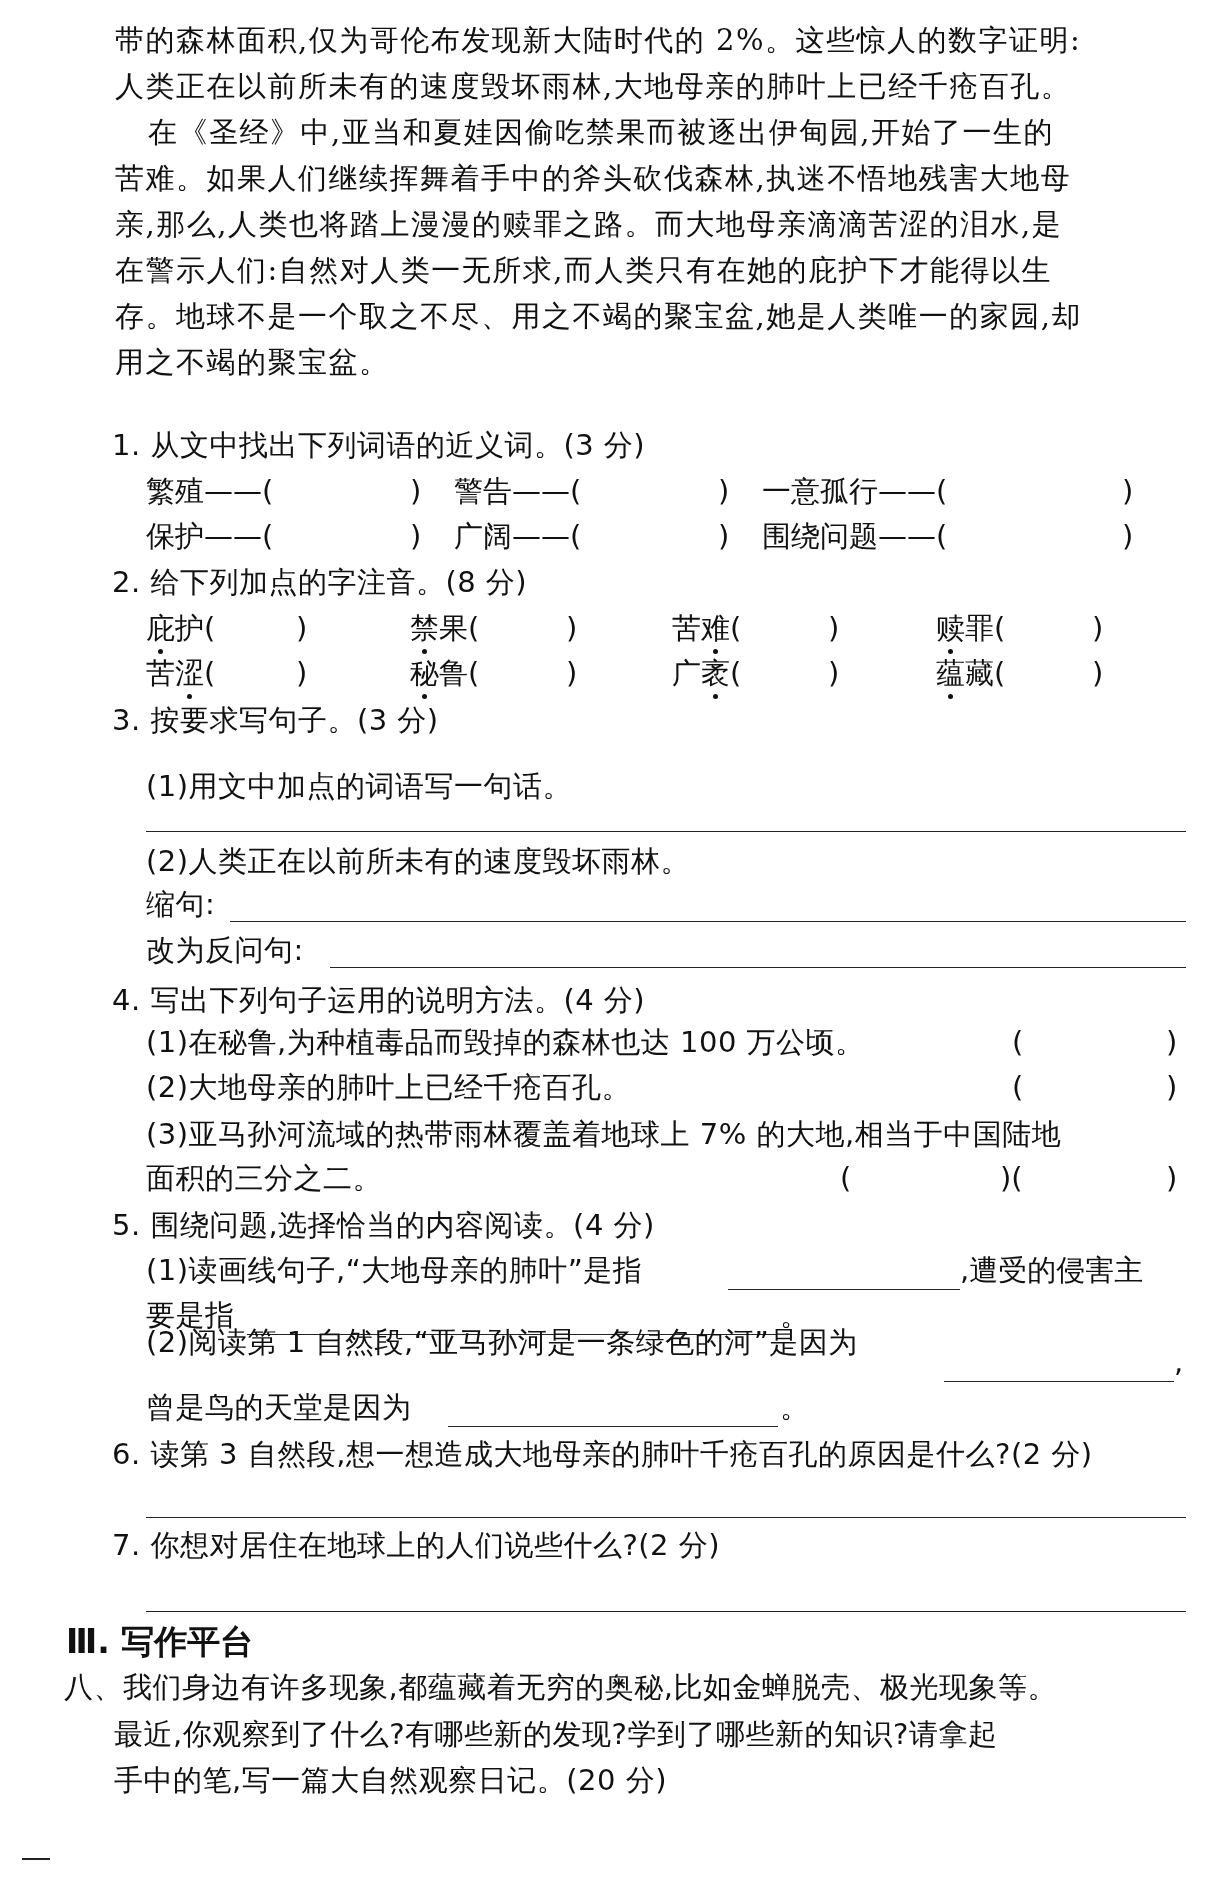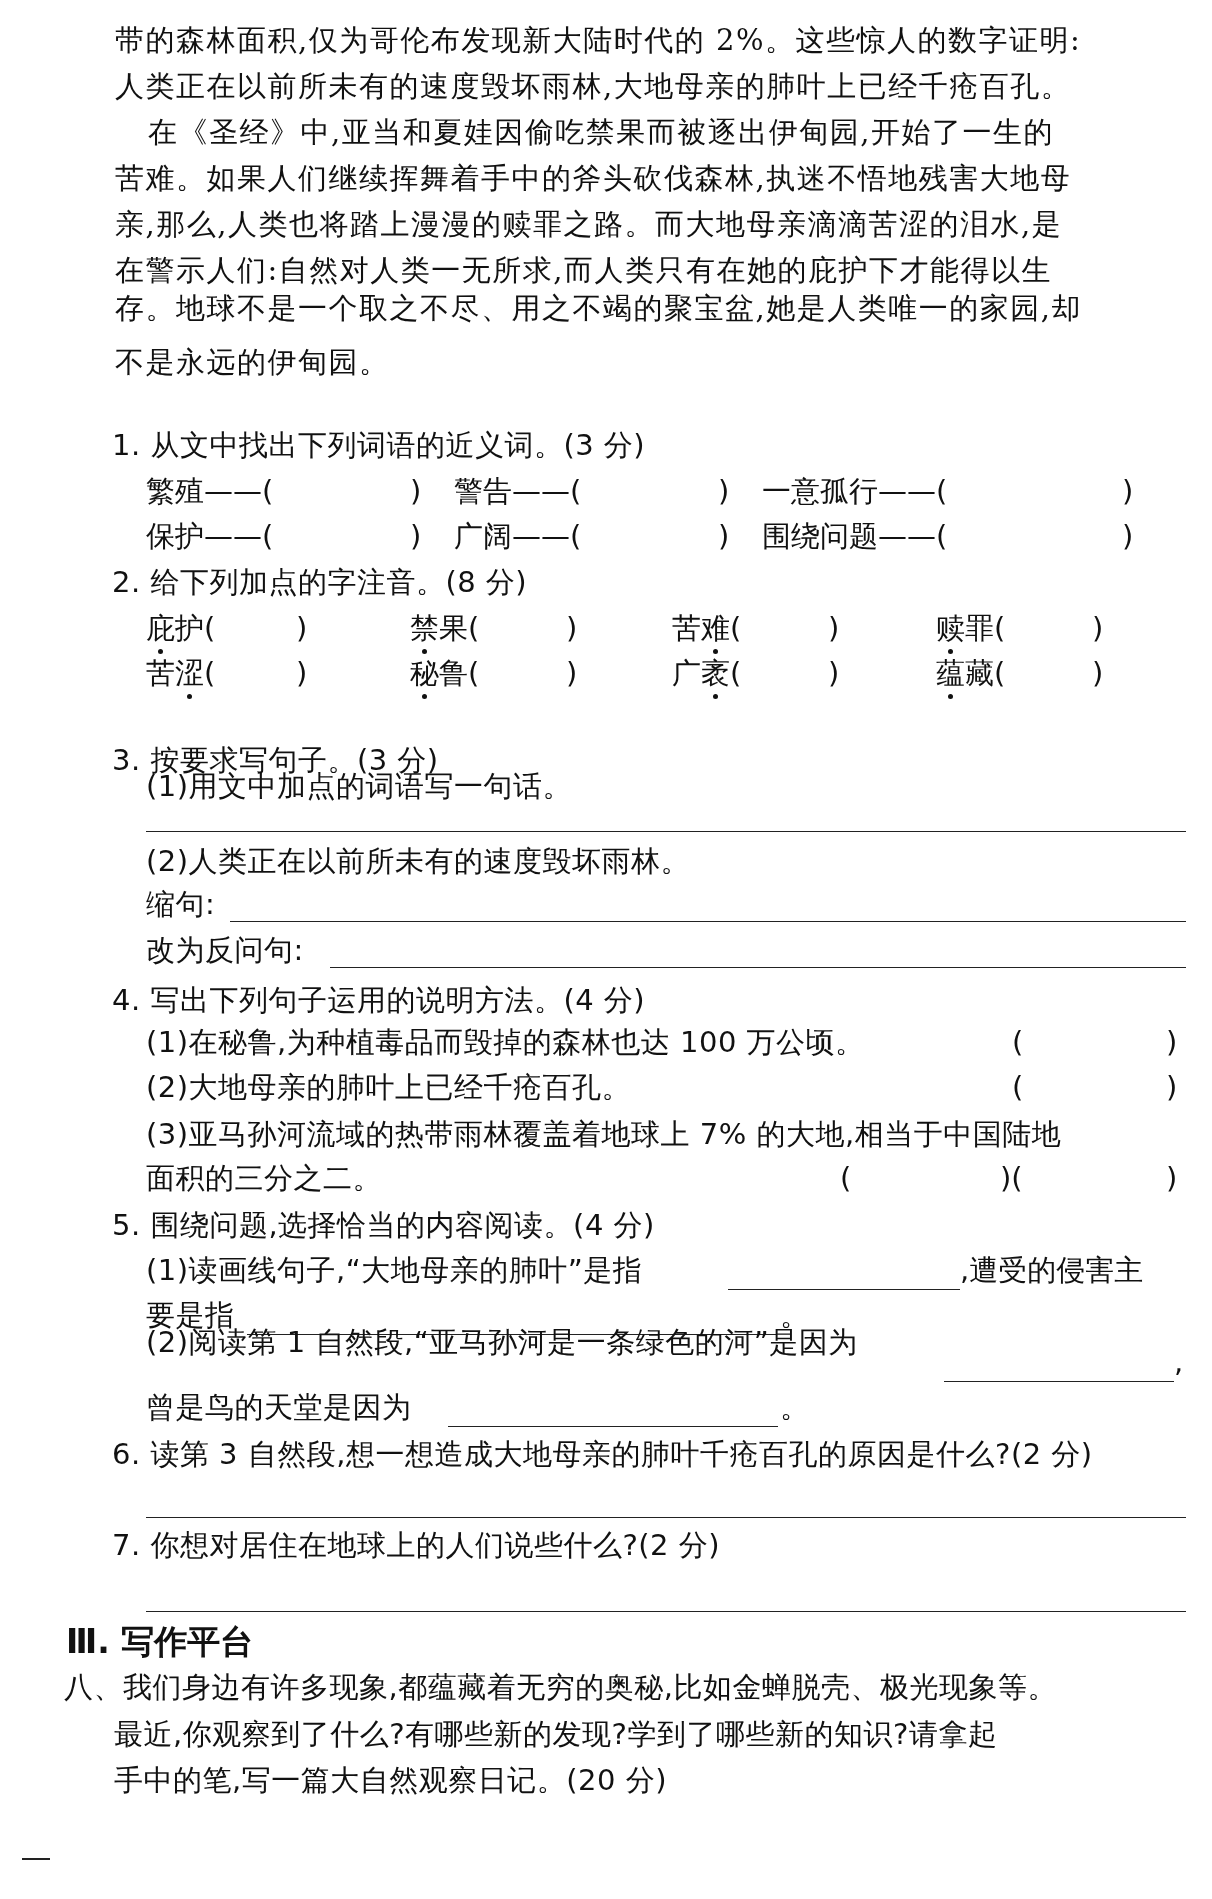--- a/index.html
+++ b/index.html
@@ -23,22 +23,22 @@
 </head>
 <body>
 
 <div>
   <div class="ln para" style="top:20px">带的森林面积,仅为哥伦布发现新大陆时代的 2%。这些惊人的数字证明:</div>
   <div class="ln para" style="top:66px">人类正在以前所未有的速度毁坏雨林,大地母亲的肺叶上已经千疮百孔。</div>
   <div class="ln para" style="top:112px;left:148px">在《圣经》中,亚当和夏娃因偷吃禁果而被逐出伊甸园,开始了一生的</div>
   <div class="ln para" style="top:158px">苦难。如果人们继续挥舞着手中的斧头砍伐森林,执迷不悟地残害大地母</div>
   <div class="ln para" style="top:204px">亲,那么,人类也将踏上漫漫的赎罪之路。而大地母亲滴滴苦涩的泪水,是</div>
   <div class="ln para" style="top:250px">在警示人们:自然对人类一无所求,而人类只有在她的庇护下才能得以生</div>
-  <div class="ln para" style="top:288px">存。地球不是一个取之不尽、用之不竭的聚宝盆,她是人类唯一的家园,却</div>
-  <div class="ln para" style="top:342px">不是永远的伊甸园。</div>
+  <div class="ln para" style="top:296px">存。地球不是一个取之不尽、用之不竭的聚宝盆,她是人类唯一的家园,却</div>
+  <div class="ln para" style="top:342px">用之不竭的聚宝盆。</div>
 </div>
 
 <div>
   <div class="ln sans q" style="top:425px">1. 从文中找出下列词语的近义词。(3 分)</div>
   <div class="cell" style="left:146px;top:471px">繁殖——(</div>
   <div class="cell" style="left:410px;top:471px">)</div>
   <div class="cell" style="left:454px;top:471px">警告——(</div>
   <div class="cell" style="left:718px;top:471px">)</div>
   <div class="cell" style="left:762px;top:471px">一意孤行——(</div>
   <div class="cell" style="left:1122px;top:471px">)</div>
@@ -67,21 +67,21 @@
   <div class="cell" style="left:296px;top:653px">)</div>
   <div class="cell" style="left:410px;top:653px"><span class="dotted">秘</span><span>鲁(</span></div>
   <div class="cell" style="left:566px;top:653px">)</div>
   <div class="cell" style="left:672px;top:653px"><span>广</span><span class="dotted">袤</span><span>(</span></div>
   <div class="cell" style="left:828px;top:653px">)</div>
   <div class="cell" style="left:936px;top:653px"><span class="dotted">蕴</span><span>藏(</span></div>
   <div class="cell" style="left:1092px;top:653px">)</div>
 </div>
 
 <div>
-  <div class="ln sans q" style="top:740px">3. 按要求写句子。(3 分)</div>
+  <div class="ln sans q" style="top:700px">3. 按要求写句子。(3 分)</div>
   <div class="ln sans sub" style="top:766px">(1)用文中加点的词语写一句话。</div>
   <div class="rule" style="left:146px;top:831px;width:1040px"></div>
   <div class="ln sans sub" style="top:841px">(2)人类正在以前所未有的速度毁坏雨林。</div>
   <div class="ln sans sub" style="top:884px">缩句:</div>
   <div class="rule" style="left:230px;top:921px;width:956px"></div>
   <div class="ln sans sub" style="top:930px">改为反问句:</div>
   <div class="rule" style="left:330px;top:967px;width:856px"></div>
 </div>
 
 <div>

